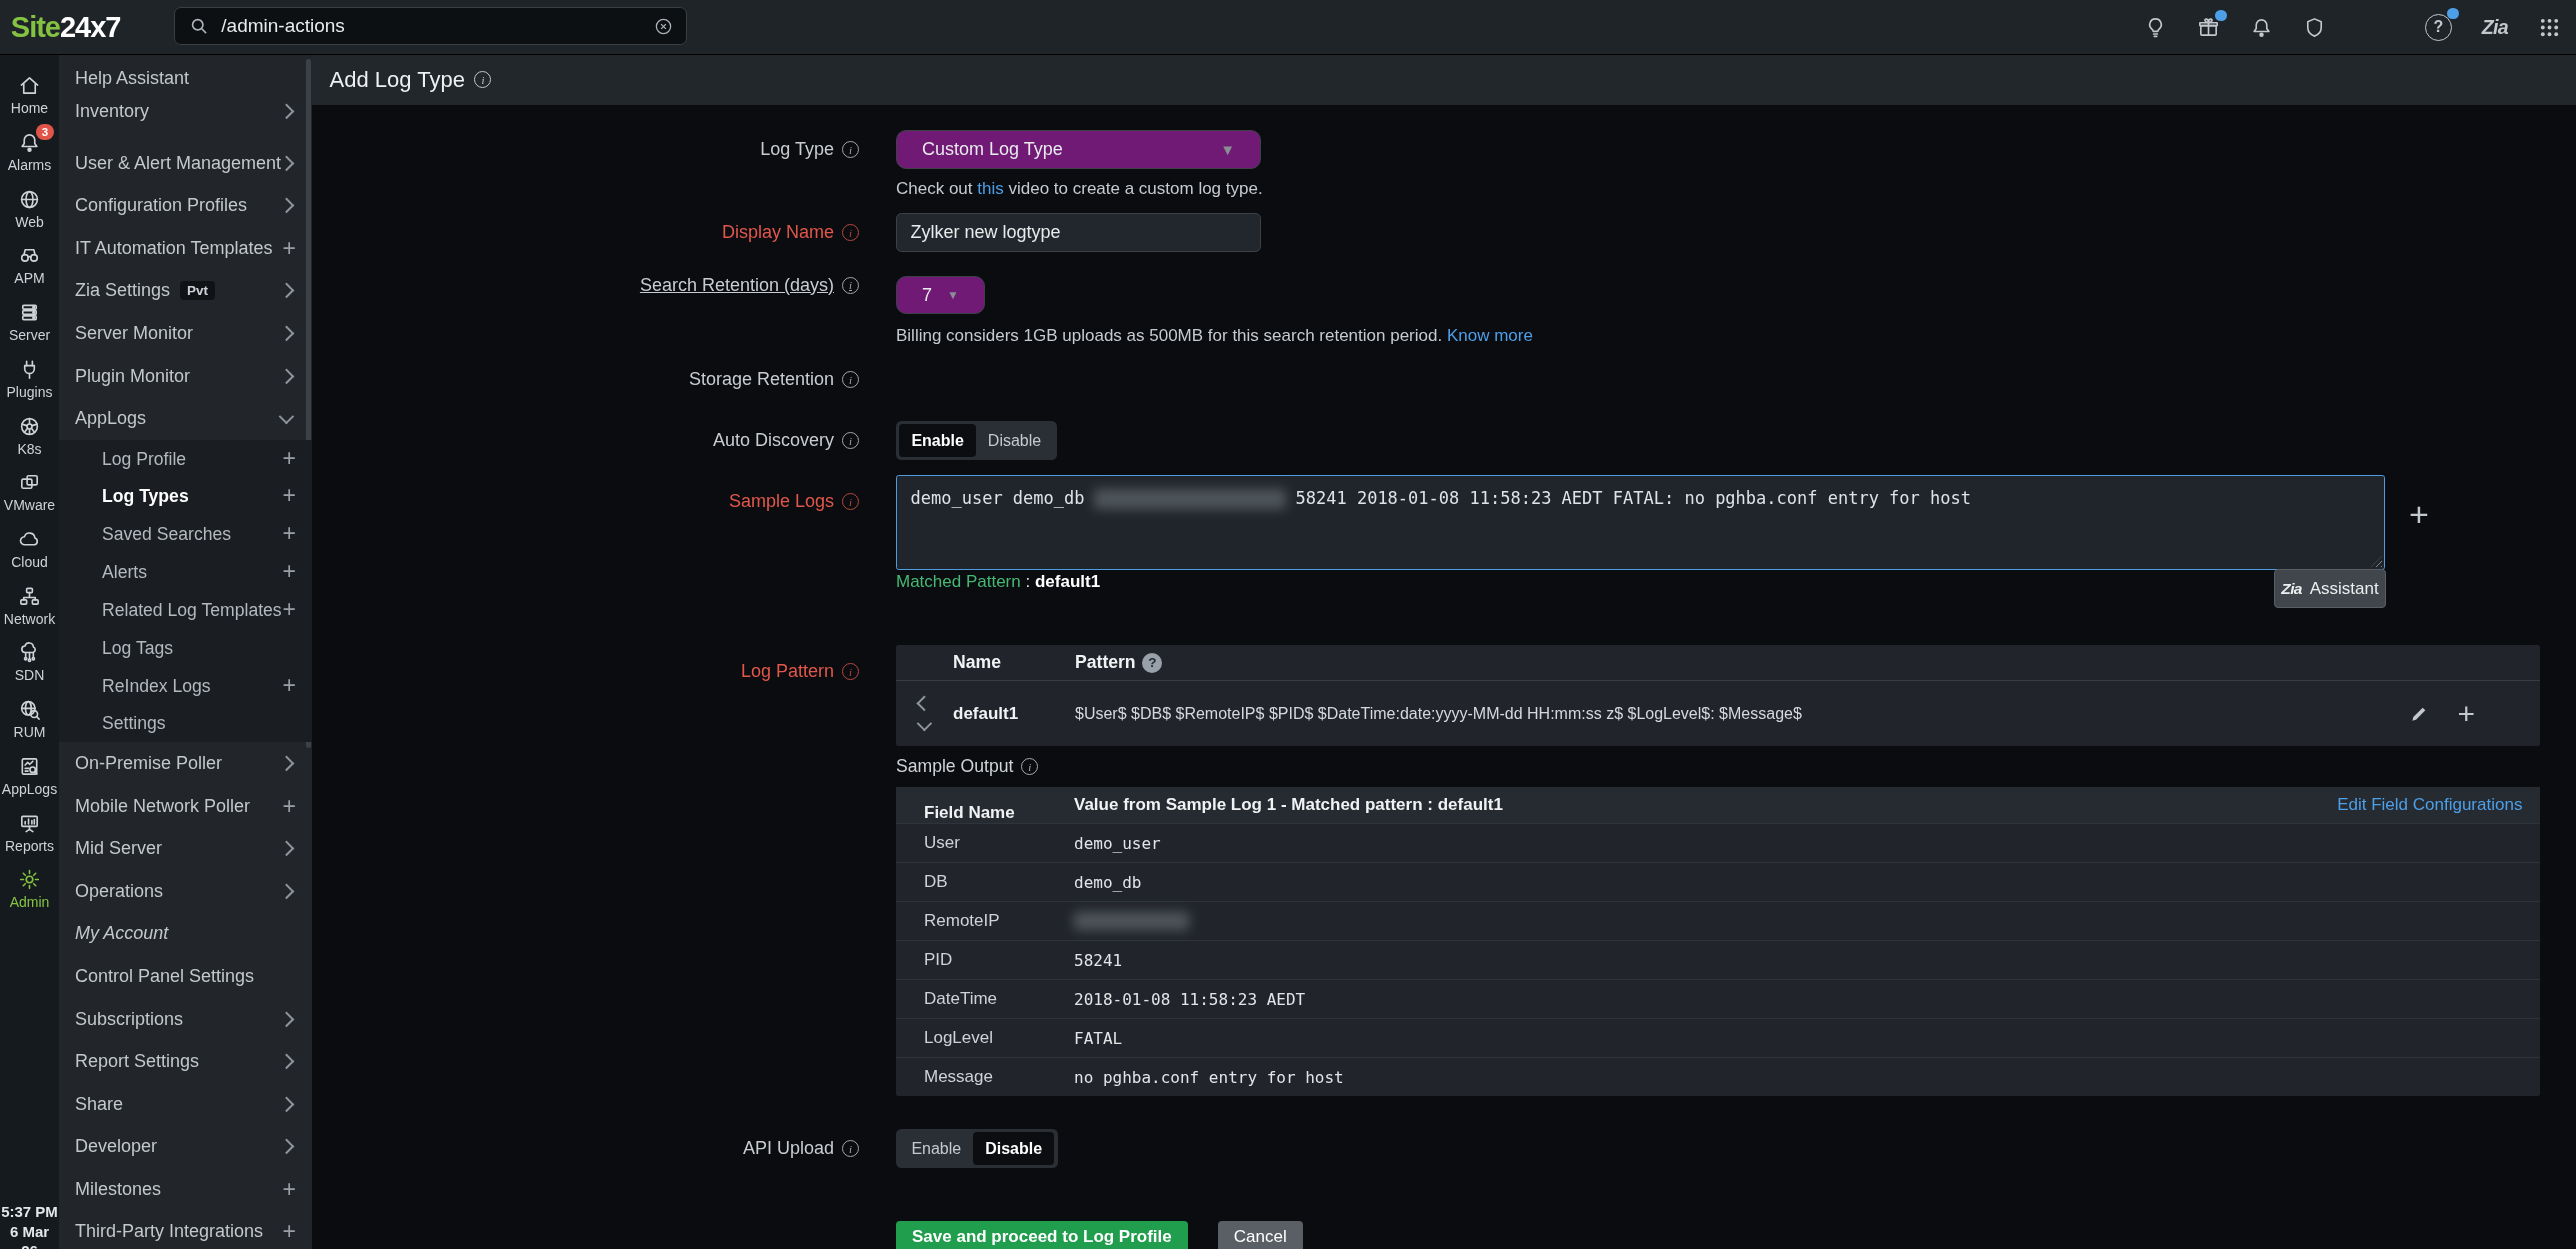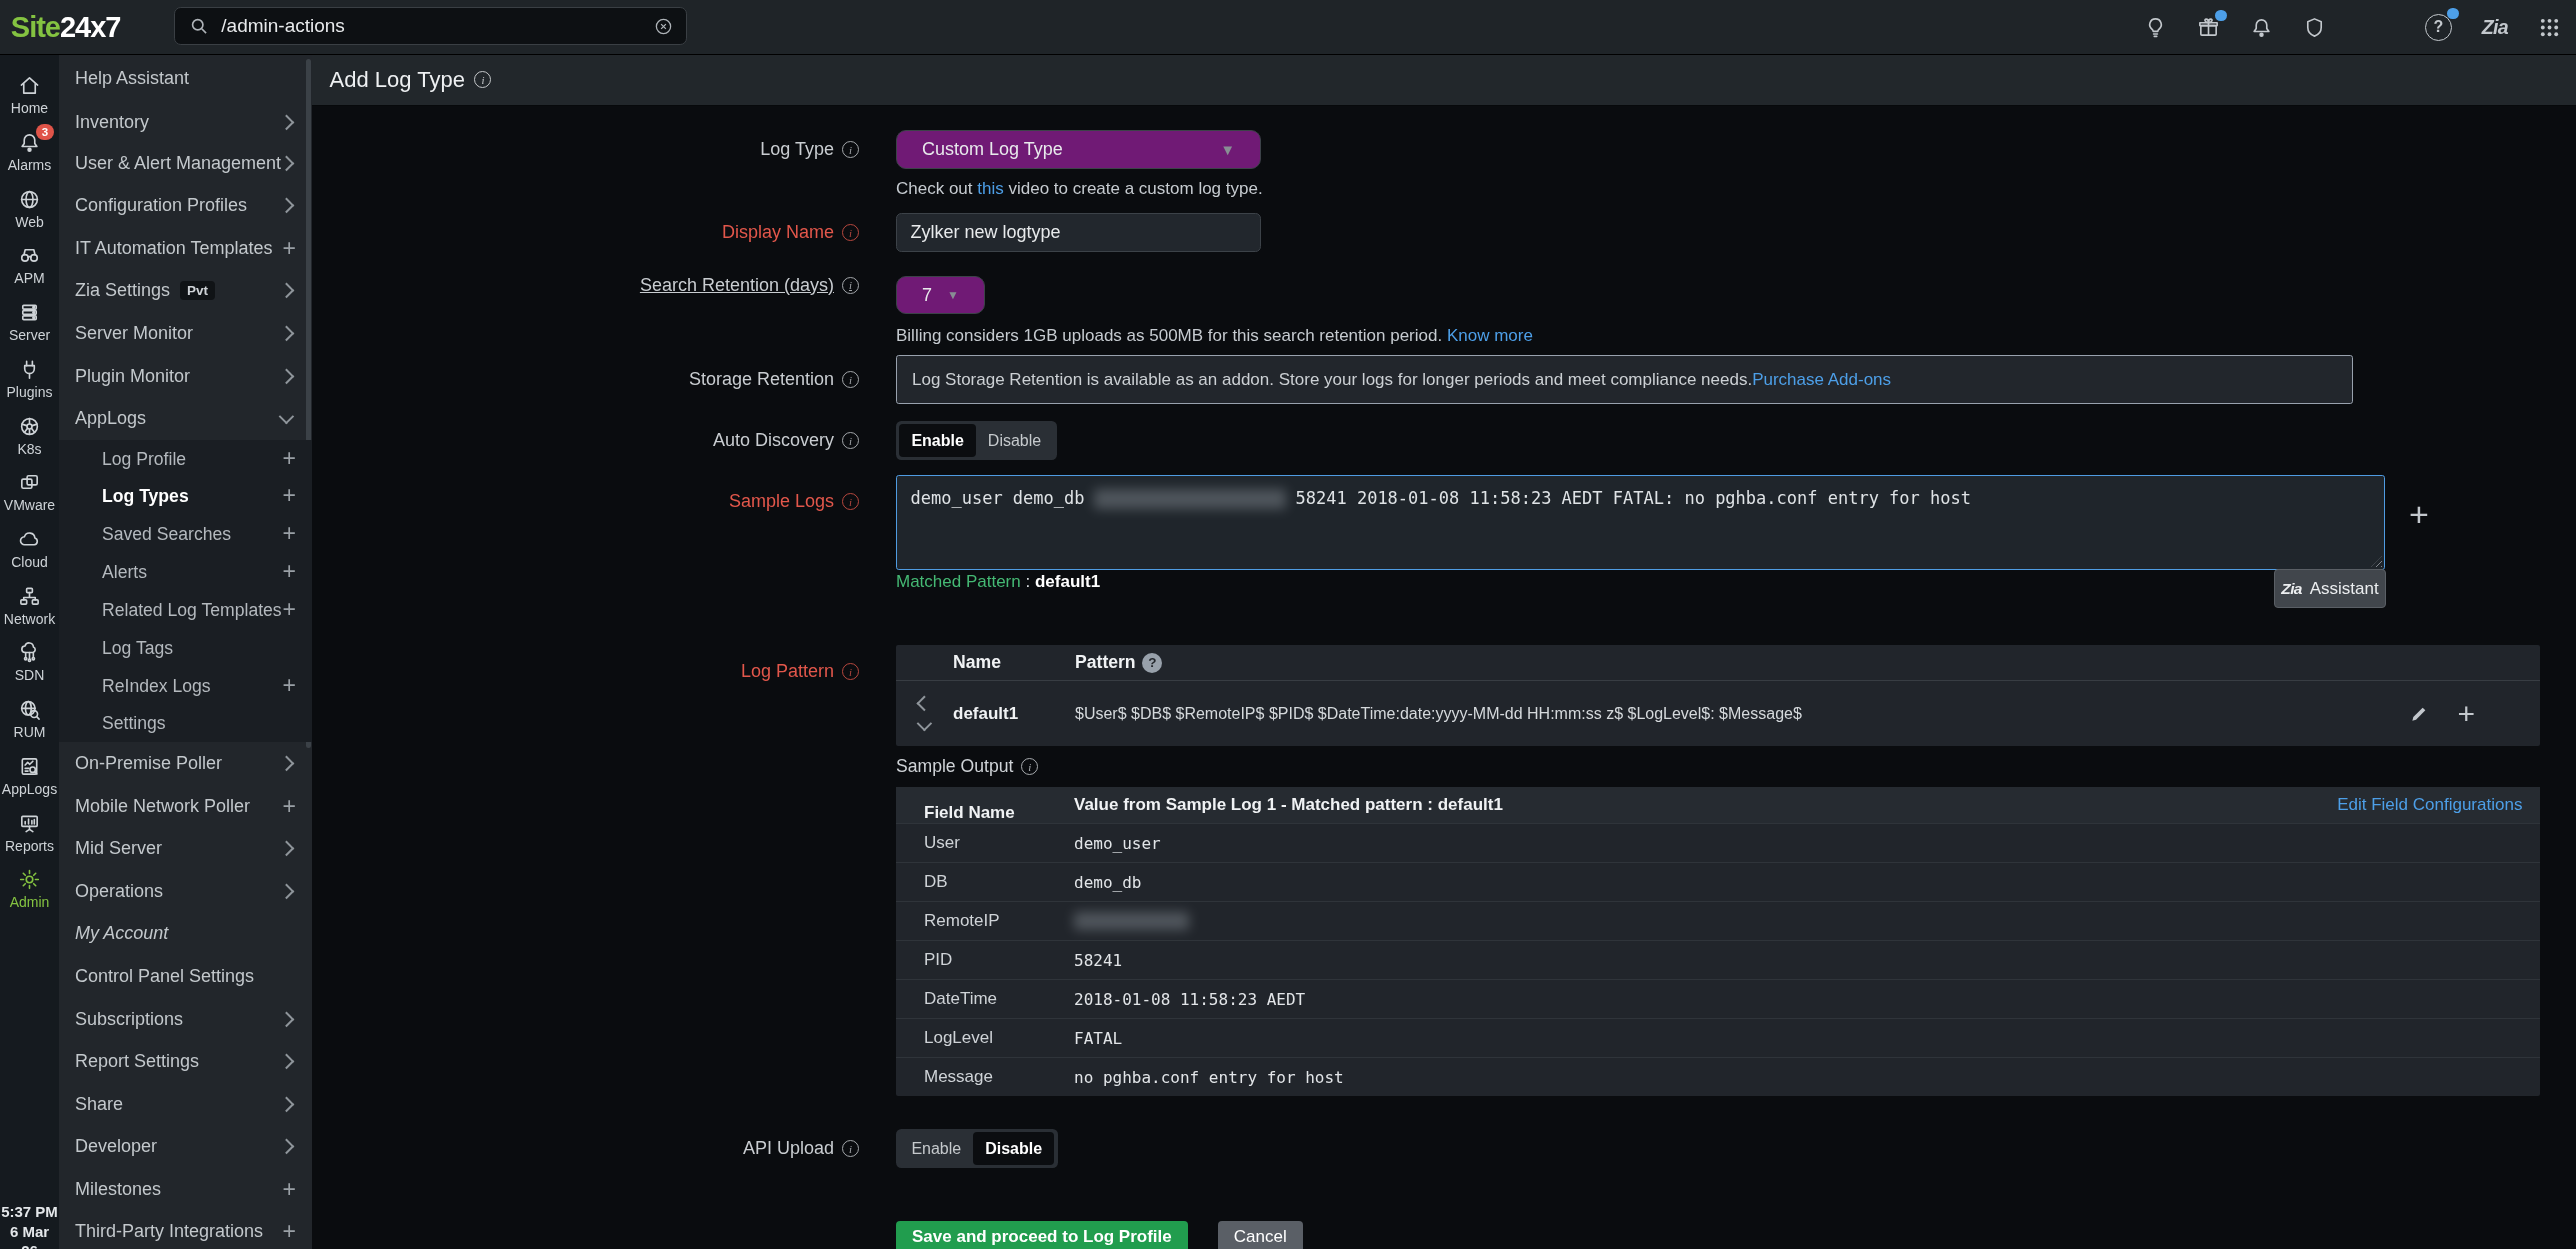--- a/index.html
+++ b/index.html
@@ -324,21 +324,21 @@
       <span class="rlabel">Admin</span>
     </div>
   </div>
 
 <div class="sidebar" id="sidebar">
   <div class="sscroll"></div>
 <div class="sitem" style="top: 2.7px; height: 43px;">
       <span class="slabel">Help Assistant</span>
       <span class="sfill"></span>
     </div>
-    <div class="sitem" style="top: 47px; height: 43px;">
+    <div class="sitem" style="top: 36px; height: 43px;">
       <span class="slabel">Inventory</span>
       <span class="sfill"></span>
       <span class="schev"></span>
     </div>
     <div class="sitem" style="top: 88px; height: 43px;">
       <span class="slabel">User &amp; Alert Management</span>
       <span class="sfill"></span>
       <span class="schev"></span>
     </div>
     <div class="sitem" style="top: 130px; height: 43px;">
@@ -503,24 +503,20 @@
       <span>7</span>
       <span class="caret" style="font-size:12px;">▼</span>
     </div>
     <div class="helper" style="top:220px;">
       <span>Billing considers 1GB uploads as 500MB for this search retention period. </span><a class="blink">Know more</a>
     </div>
 
     <div class="flabel" style="top:249px;height:49px;">
       <span>Storage Retention</span>
         <span class="info">i</span>
-    </div>
-    <div class="ctl storage" style="top:249px;">
-      <span>Log Storage Retention is available as an addon. Store your logs for longer periods and meet compliance needs. </span>
-        <a class="blink">Purchase Add-ons</a>
     </div>
 
     <div class="flabel" style="top:315px;height:39px;">
       <span>Auto Discovery</span>
         <span class="info">i</span>
     </div>
     <div class="ctl toggle" style="top:315px;" id="autoToggle">
       <div class="chip on">Enable</div>
       <div class="chip">Disable</div>
     </div>

